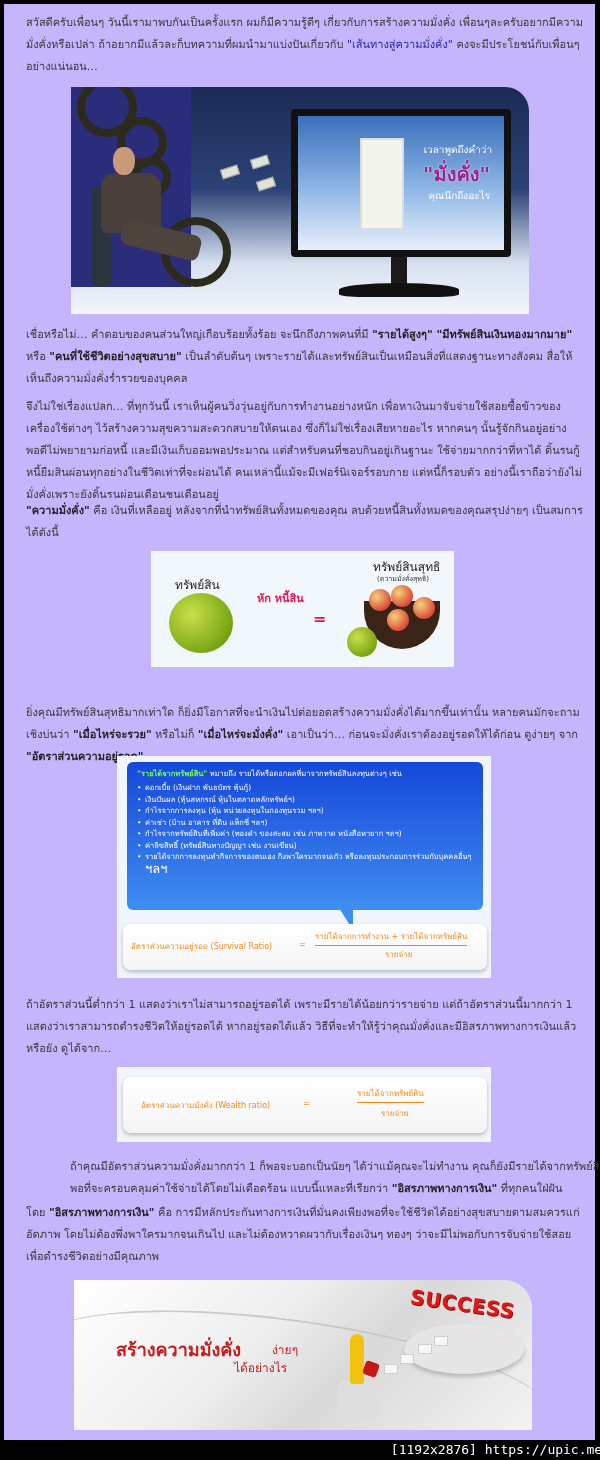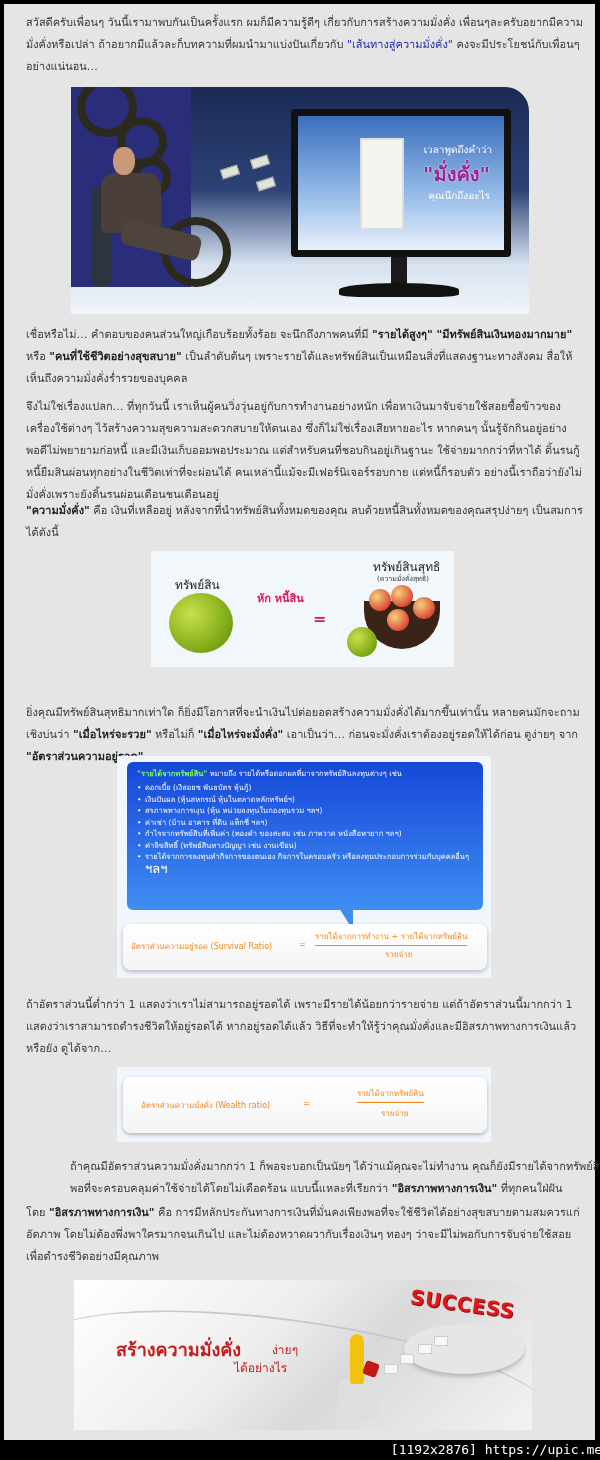--- a/index.html
+++ b/index.html
@@ -1,20 +1,20 @@
 <!DOCTYPE html>
 <html><head>
 <meta charset="utf-8">
 <style>
   * { box-sizing: border-box; margin: 0; padding: 0; }
   html, body { width: 600px; height: 1460px; background: #000; overflow: hidden; }
   body { font-family: "DejaVu Sans", "Liberation Sans", sans-serif; }
   .page {
     position: absolute; left: 4px; top: 4px; width: 591px; height: 1436px;
-    background: #e5e5e5; color: #333;
+    background: #c4b5fd; color: #333;
   }
   .para {
     position: absolute; left: 22px; width: 560px;
     font-size: 11px; line-height: 22px; color: #3a3a3a;
   }
   .para b { color: #222; font-weight: bold; }
   .para a { color: #2a2aa8; text-decoration: none; }
   .footer-bar {
     position: absolute; left: 16px; top: 1440px; width: 600px; height: 20px;
     background: #000; color: #fff; font-family: "DejaVu Sans Mono", monospace;
@@ -193,27 +193,27 @@
   <p class="para" style="top:698px;">
     <span>ยิ่งคุณมีทรัพย์สินสุทธิมากเท่าใด ก็ยิ่งมีโอกาสที่จะนำเงินไปต่อยอดสร้างความมั่งคั่งได้มากขึ้นเท่านั้น หลายคนมักจะถามเชิงบ่นว่า </span><b>"เมื่อไหร่จะรวย"</b><span> หรือไม่ก็ </span><b>"เมื่อไหร่จะมั่งคั่ง"</b><span> เอาเป็นว่า… ก่อนจะมั่งคั่งเราต้องอยู่รอดให้ได้ก่อน ดูง่ายๆ จาก </span><b>"อัตราส่วนความอยู่รอด"</b>
   </p>
 
   <div class="income-wrap">
     <div class="income-blue">
       <div class="title">
         <span class="hl">"รายได้จากทรัพย์สิน"</span><span> หมายถึง รายได้หรือดอกผลที่มาจากทรัพย์สินลงทุนต่างๆ เช่น</span>
       </div>
       <ul>
-        <li>ดอกเบี้ย (เงิสอยซ พันธบัตร หุ้นกู้)</li>
+        <li>ดอกเบี้ย (เงินฝาก พันธบัตร หุ้นกู้)</li>
         <li>เงินปันผล (หุ้นสหกรณ์ หุ้นในตลาดหลักทรัพย์ฯ)</li>
-        <li>สรภาพทางการเงุน (หุ้น หน่วยลงทุนในกองทุนรวม ฯลฯ)</li>
+        <li>กำไรจากการลงทุน (หุ้น หน่วยลงทุนในกองทุนรวม ฯลฯ)</li>
         <li>ค่าเช่า (บ้าน อาคาร ที่ดิน แท็กซี่ ฯลฯ)</li>
         <li>กำไรจากทรัพย์สินที่เพิ่มค่า (ทองคำ ของสะสม เช่น ภาพวาด หนังสือหายาก ฯลฯ)</li>
         <li>ค่าลิขสิทธิ์ (ทรัพย์สินทางปัญญา เช่น งานเขียน)</li>
-        <li>รายได้จากการลงทุนทำกิจการของตนเอง กิจการในครอบครัว หรือลงทุนประกอบการร่วมกับบุคคลอื่นๆ</li>
+        <li>รายได้จากการลงทุนทำกิจการของตนเอง กิงพาใครมากจนเกัว หรือลงทุนประกอบการร่วมกับบุคคลอื่นๆ</li>
       </ul>
       <div class="etc">ฯลฯ</div>
     </div>
     <div class="income-tail"></div>
     <div class="formula-card">
       <span class="lhs">อัตราส่วนความอยู่รอด (Survival Ratio)</span>
       <span class="eqs" style="left:176px;">=</span>
       <span class="num" style="left:192px;">รายได้จากการทำงาน + รายได้จากทรัพย์สิน</span>
       <span class="den" style="left:262px;">รายจ่าย</span>
     </div>

